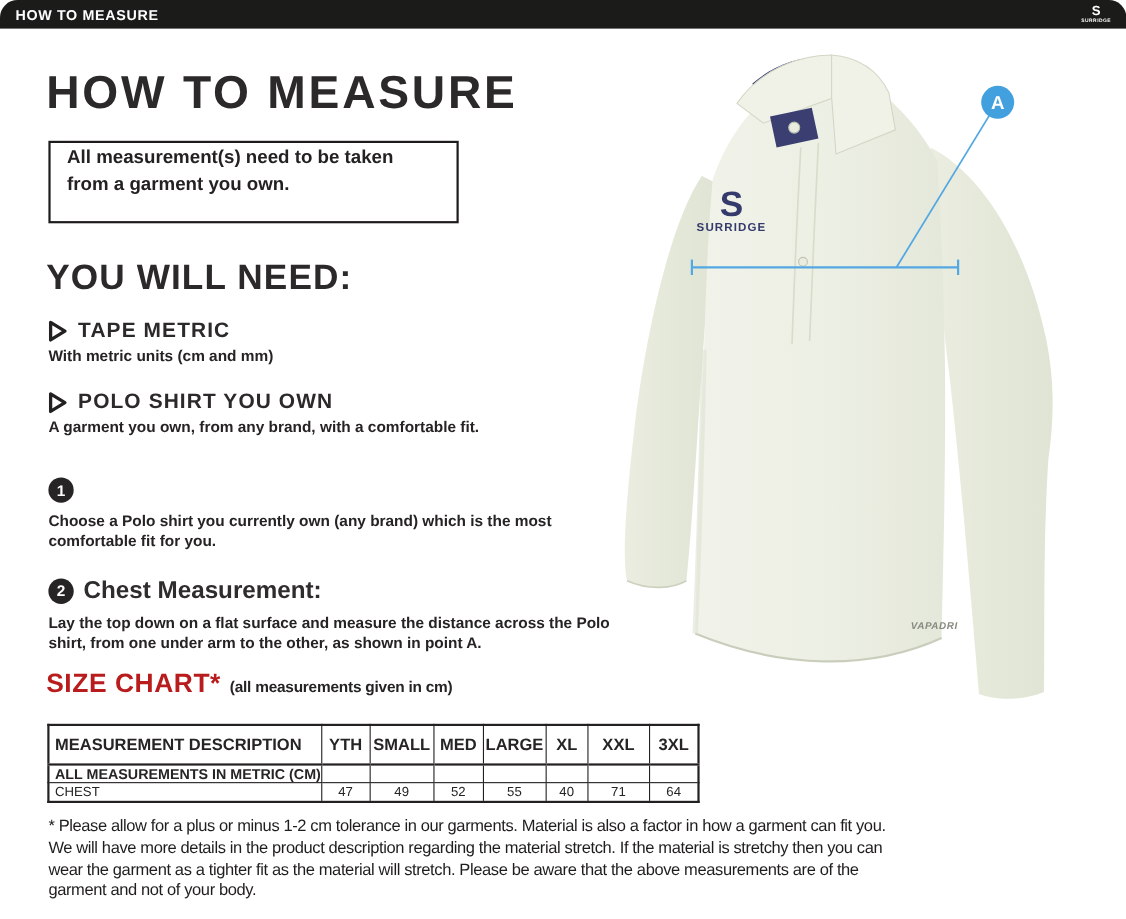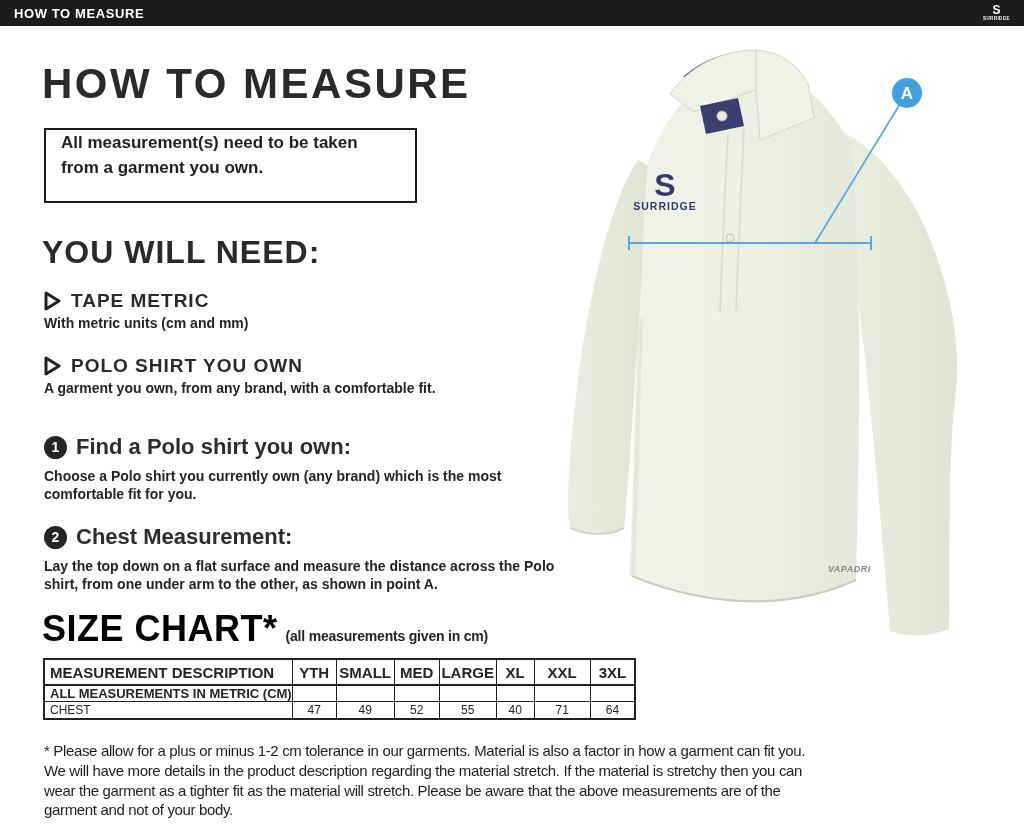--- a/index.html
+++ b/index.html
@@ -1,18 +1,18 @@
 <!DOCTYPE html>
 <html><head>
 <meta charset="utf-8">
 <style>
   * { margin:0; padding:0; box-sizing:border-box; }
   html,body { background:#ffffff; }
   body { font-family:"Liberation Sans", sans-serif; color:#262425; }
-  .page { position:relative; width:1024px; height:835px; background:#fff; overflow:hidden; }
+  .page { position:relative; width:1024px; height:835px; background:#fff; overflow:hidden;border-radius:16px; }
 
   
   .topbar { position:absolute; left:0; top:0; width:1024px; height:26px;
             background:#1b1b1a; display:flex; align-items:center; justify-content:space-between;
             padding:0 10px 0 14px; }
   .topbar-title { color:#ffffff; font-size:13px; font-weight:bold; letter-spacing:.6px; }
   .topbar-logo { display:flex; flex-direction:column; align-items:center; line-height:1; padding-right:4px;}
   .topbar-logo .s { color:#fff; font-size:12px; font-weight:900; letter-spacing:0; }
   .topbar-logo .w { color:#fff; font-size:4.5px; font-weight:bold; letter-spacing:.4px; margin-top:1px;}
 
@@ -33,30 +33,30 @@
 
   .step { position:absolute; left:44px; }
   .step .row { display:flex; align-items:center; gap:9px; }
   .step-badge { width:23px; height:23px; border-radius:50%; background:#272425; color:#fff;
                 display:flex; align-items:center; justify-content:center;
                 font-size:14px; font-weight:bold; flex:0 0 23px; }
   .step-title { font-size:22px; font-weight:bold; color:#2f2c2d; }
   .step-desc  { font-size:14px; font-weight:bold; color:#262324; line-height:1.32; margin-top:7px; }
 
   .h3-row { position:absolute; left:42px; top:608px; display:flex; align-items:baseline; gap:8px;}
-  .h3 { font-size:36px; font-weight:bold; letter-spacing:.5px; color:#000000; }
+  .h3 { font-size:24px; font-weight:bold; letter-spacing:.5px; color:#b91c1c; }
   .h3-sub { font-size:14px; font-weight:bold; letter-spacing:-.2px; color:#262324; }
 
   
   .size-table { position:absolute; left:43px; top:658px; border-collapse:collapse;
                 table-layout:fixed; }
   .size-table td, .size-table th { border:1px solid #232021; text-align:center; vertical-align:middle;
                 overflow:hidden; white-space:nowrap; }
   .size-table { border:2px solid #232021; }
-  .size-table tr.hdr  td { font-size:15px; font-weight:bold; height:26px; border-bottom:2px solid #232021;}
+  .size-table tr.hdr  td { font-size:15px; font-weight:bold; height:36px; border-bottom:2px solid #232021;}
   .size-table tr.note td { font-size:13px; font-weight:bold; height:15px; }
   .size-table tr.val  td { font-size:12px; height:17px; }
   .size-table td.lbl { text-align:left; padding-left:5px; }
 
   .disclaimer { position:absolute; left:44px; top:741px; width:780px; font-size:15px;
                 letter-spacing:-.35px; line-height:1.32; color:#1f1d1e; font-weight:500; }
 
   
   .product { position:absolute; left:560px; top:28px; width:464px; height:615px; }
 </style>
@@ -97,21 +97,20 @@
         <polygon points="2,2 15,10 2,18" fill="#ffffff" stroke="#232021" stroke-width="3" stroke-linejoin="round"></polygon>
       </svg>
       <span class="need-title">POLO SHIRT YOU OWN</span>
     </div>
     <div class="need-desc">A garment you own, from any brand, with a comfortable fit.</div>
   </div>
 
   <div class="step" style="top:434px; width:525px;">
     <div class="row">
       <span class="step-badge">1</span>
-      <span class="step-title">Find a Polo shirt you own:</span>
     </div>
     <div class="step-desc" style="width:500px;">Choose a Polo shirt you currently own (any brand) which is the most comfortable fit for you.</div>
   </div>
 
   <div class="step" style="top:524px; width:535px;">
     <div class="row">
       <span class="step-badge">2</span>
       <span class="step-title">Chest Measurement:</span>
     </div>
     <div class="step-desc" style="width:528px;">Lay the top down on a flat surface and measure the distance across the Polo shirt, from one under arm to the other, as shown in point A.</div>

